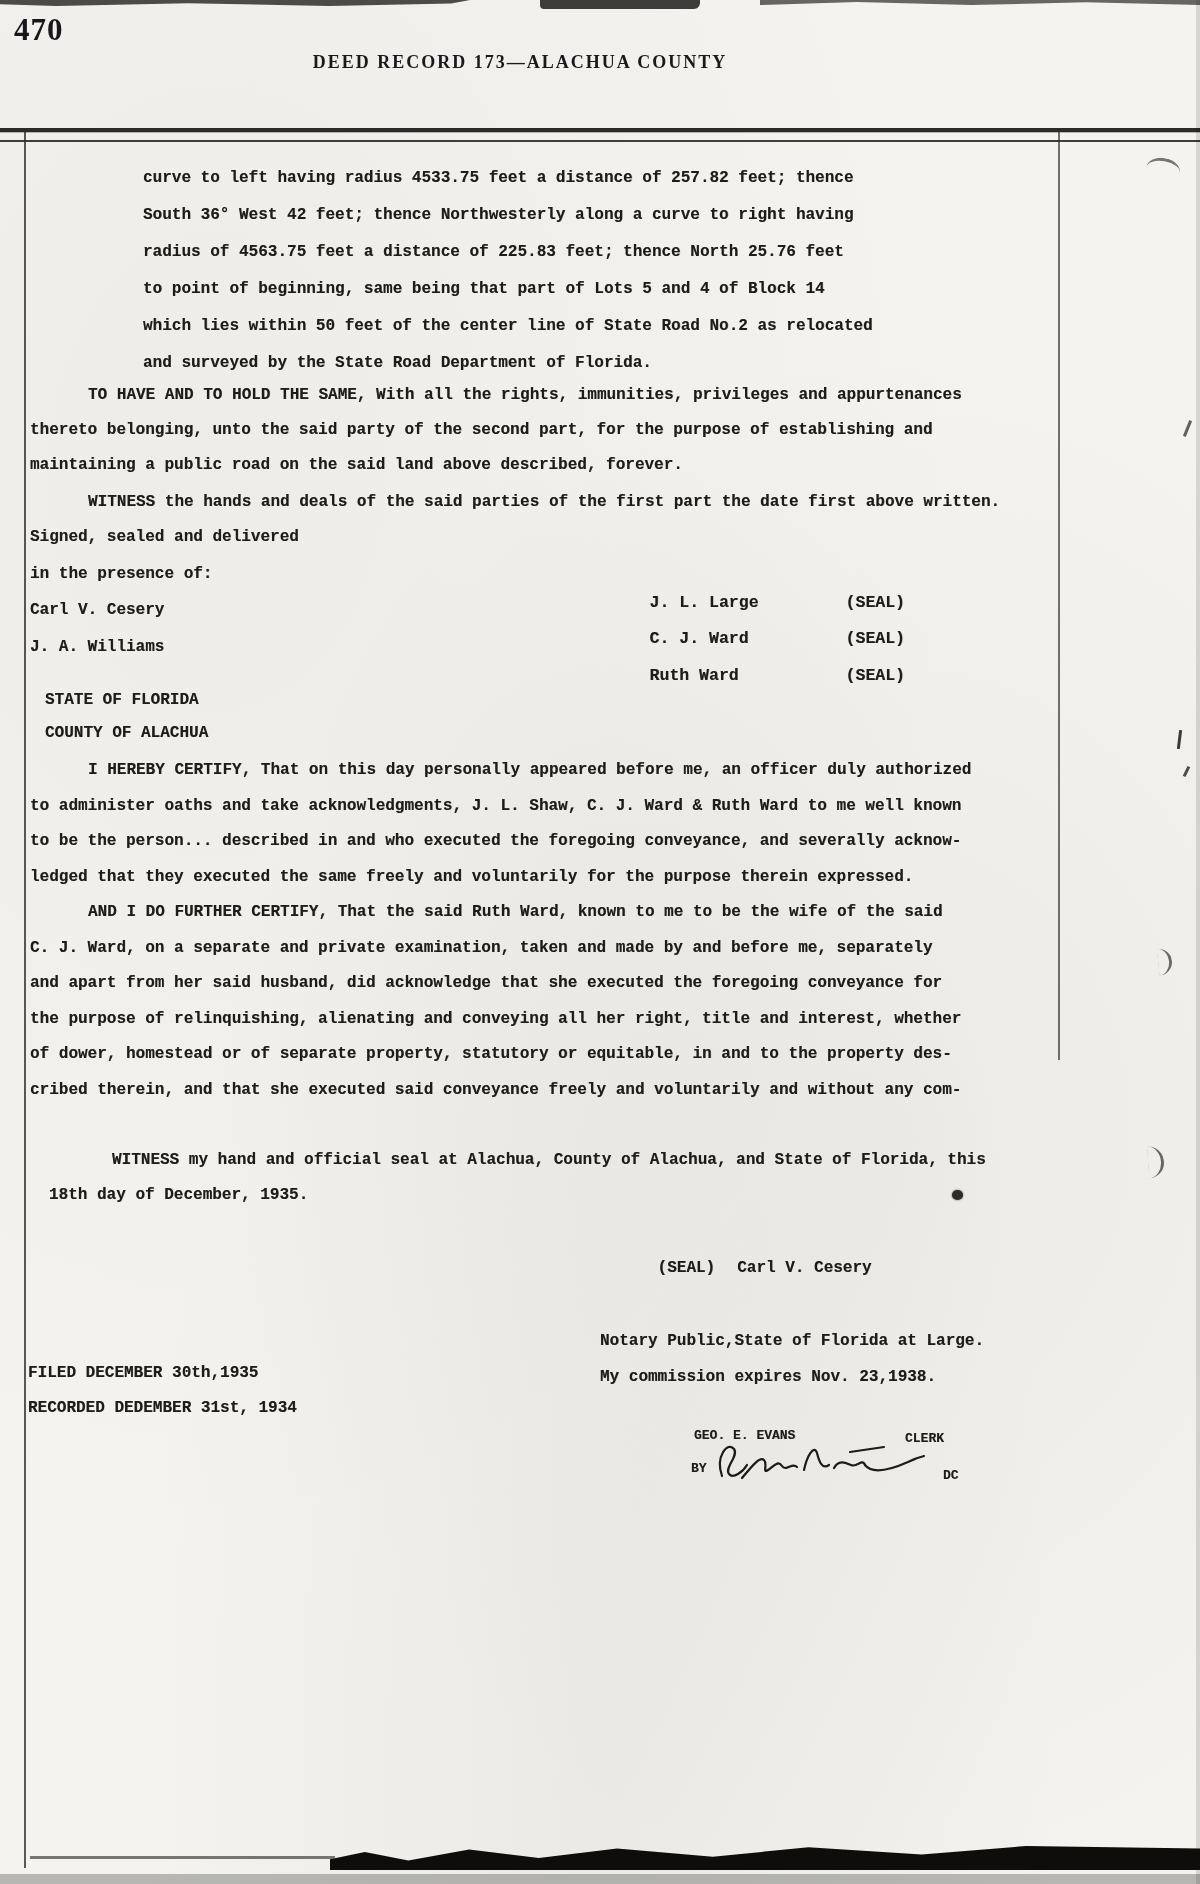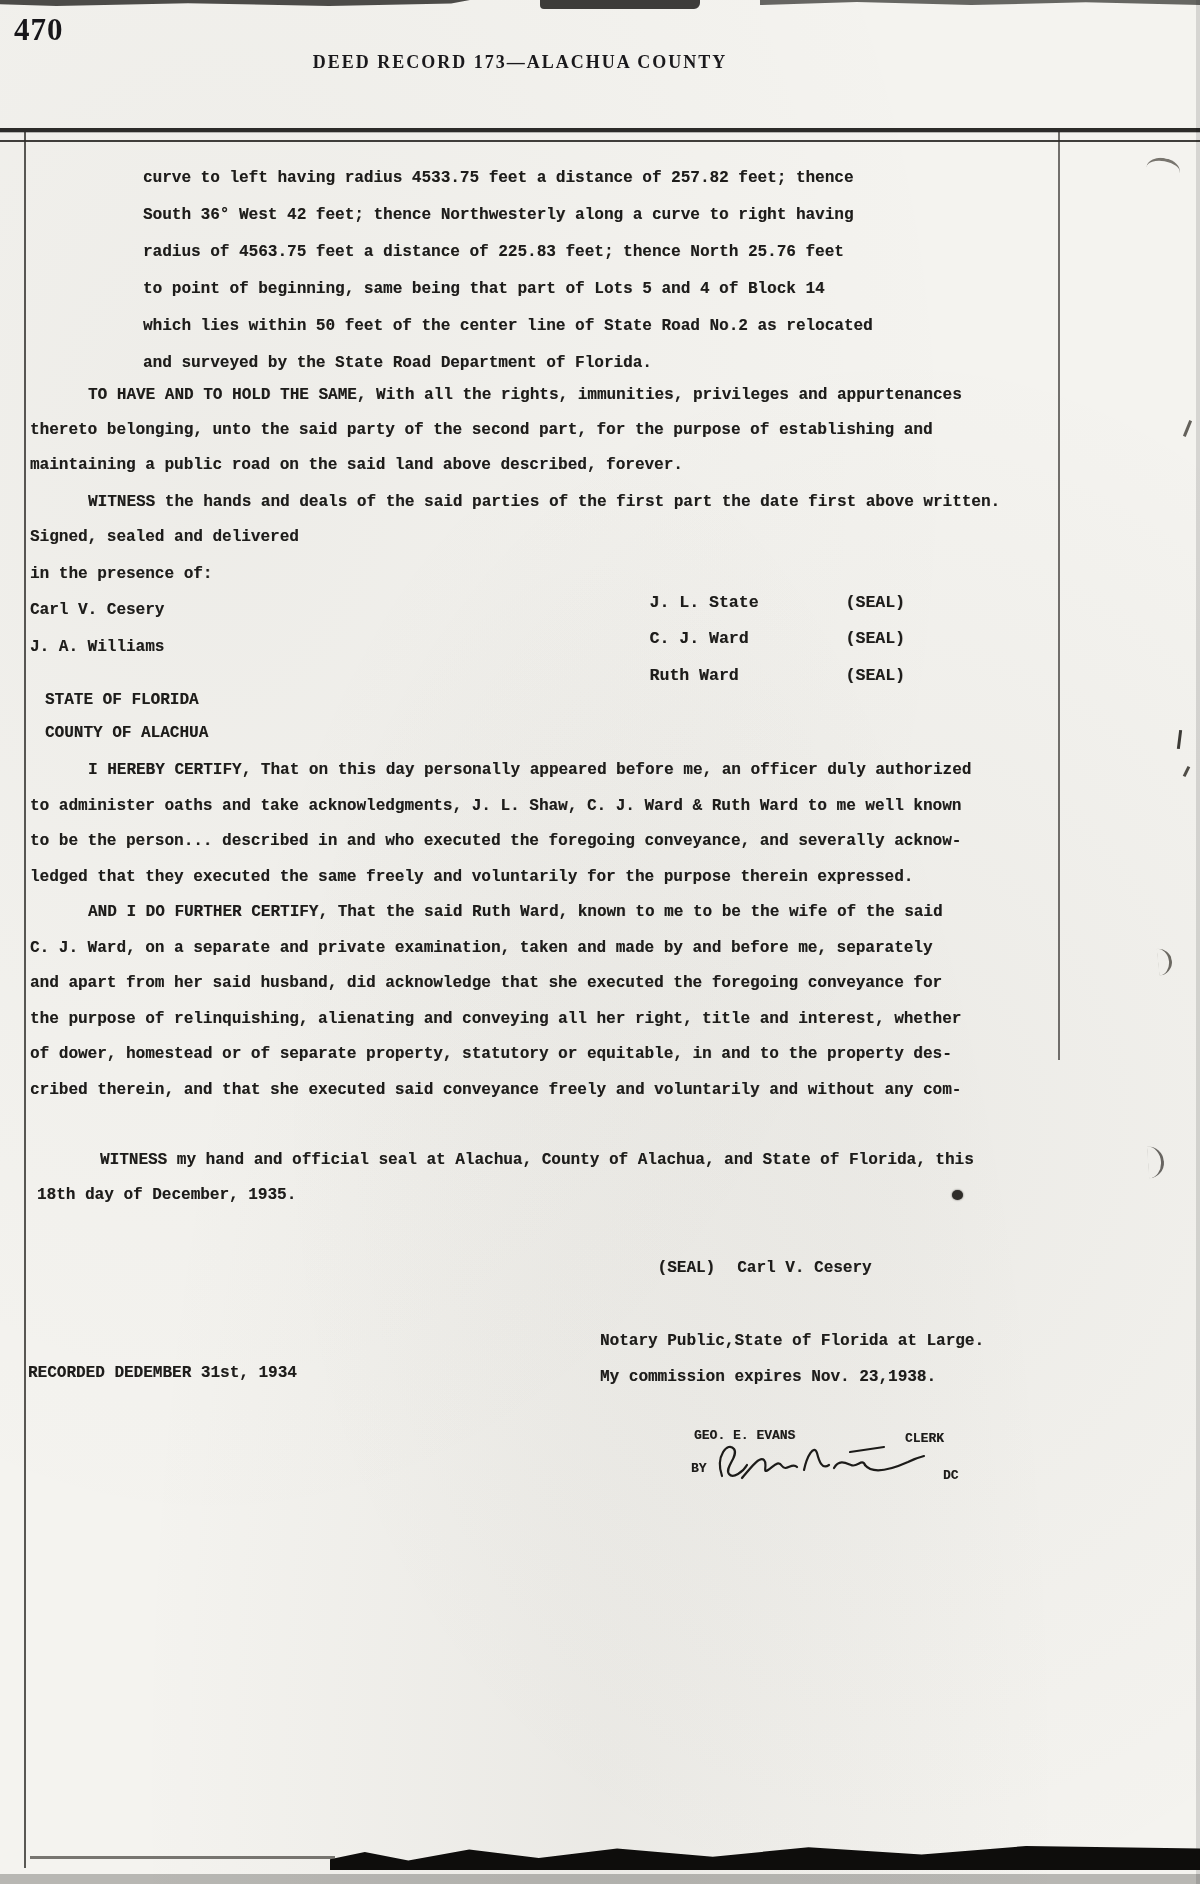--- a/index.html
+++ b/index.html
@@ -111,21 +111,21 @@
   </div>
 
   <div class="block" style="left:30px; top:519px; line-height:36.5px; width:420px;">
       <div class="line">Signed, sealed and delivered</div>
       <div class="line">in the presence of:</div>
       <div class="line">Carl V. Cesery</div>
       <div class="line">J. A. Williams</div>
     </div>
 
   <div class="sig-row" style="top:574px;">
-    <span class="sig-name">J. L. State</span><span class="sig-seal">(SEAL)</span>
+    <span class="sig-name">J. L. Large</span><span class="sig-seal">(SEAL)</span>
   </div>
   <div class="sig-row" style="top:610px;">
     <span class="sig-name">C. J. Ward</span><span class="sig-seal">(SEAL)</span>
   </div>
   <div class="sig-row" style="top:647px;">
     <span class="sig-name">Ruth Ward</span><span class="sig-seal">(SEAL)</span>
   </div>
 
   <div class="block" style="left:45px; top:684px; line-height:33px; width:400px;">
       <div class="line">STATE OF FLORIDA</div>
@@ -141,34 +141,35 @@
 
   <div class="block indent-first" style="left:30px; top:895px; line-height:35.5px; width:1100px;">
       <div class="line">AND I DO FURTHER CERTIFY, That the said Ruth Ward, known to me to be the wife of the said</div>
       <div class="line">C. J. Ward, on a separate and private examination, taken and made by and before me, separately</div>
       <div class="line">and apart from her said husband, did acknowledge that she executed the foregoing conveyance for</div>
       <div class="line">the purpose of relinquishing, alienating and conveying all her right, title and interest, whether</div>
       <div class="line">of dower, homestead or of separate property, statutory or equitable, in and to the property des-</div>
       <div class="line">cribed therein, and that she executed said conveyance freely and voluntarily and without any com-</div>
     </div>
 
-  <div class="block" style="left:25px; top:1143px; line-height:35px; width:1100px;padding-left:12px;">
+  <div class="block" style="left:37px; top:1143px; line-height:35px; width:1100px;padding-left:12px;">
     <div class="line" style="padding-left:63px;">WITNESS my hand and official seal at Alachua, County of Alachua, and State of Florida, this</div>
     <div class="line">18th day of December, 1935.</div>
   </div>
 
   <div class="block notary-block" style="width:460px;">
     <div class="line">
       <span>(SEAL)</span><span class="notary-name">Carl V. Cesery</span>
     </div>
     <div class="line">Notary Public,State of Florida at Large.</div>
     <div class="line">My commission expires Nov. 23,1938.</div>
   </div>
 
   <div class="block" style="left:28px; top:1356px; line-height:35px; width:500px;">
+      <div class="line">FILED DECEMBER 30th,1935</div>
       <div class="line">RECORDED DEDEMBER 31st, 1934</div>
     </div>
 
   <span class="clerk-piece" style="left:694px; top:1428px;">GEO. E. EVANS</span>
   <span class="clerk-piece" style="left:905px; top:1431px;">CLERK</span>
   <span class="clerk-piece" style="left:691px; top:1461px;">BY</span>
   <span class="clerk-piece" style="left:943px; top:1468px;">DC</span>
 
   <svg class="clerk-signature" width="215" height="52" viewBox="0 0 215 52">
     <g fill="none" stroke="#1c1b19" stroke-width="2.2" stroke-linecap="round" stroke-linejoin="round">

